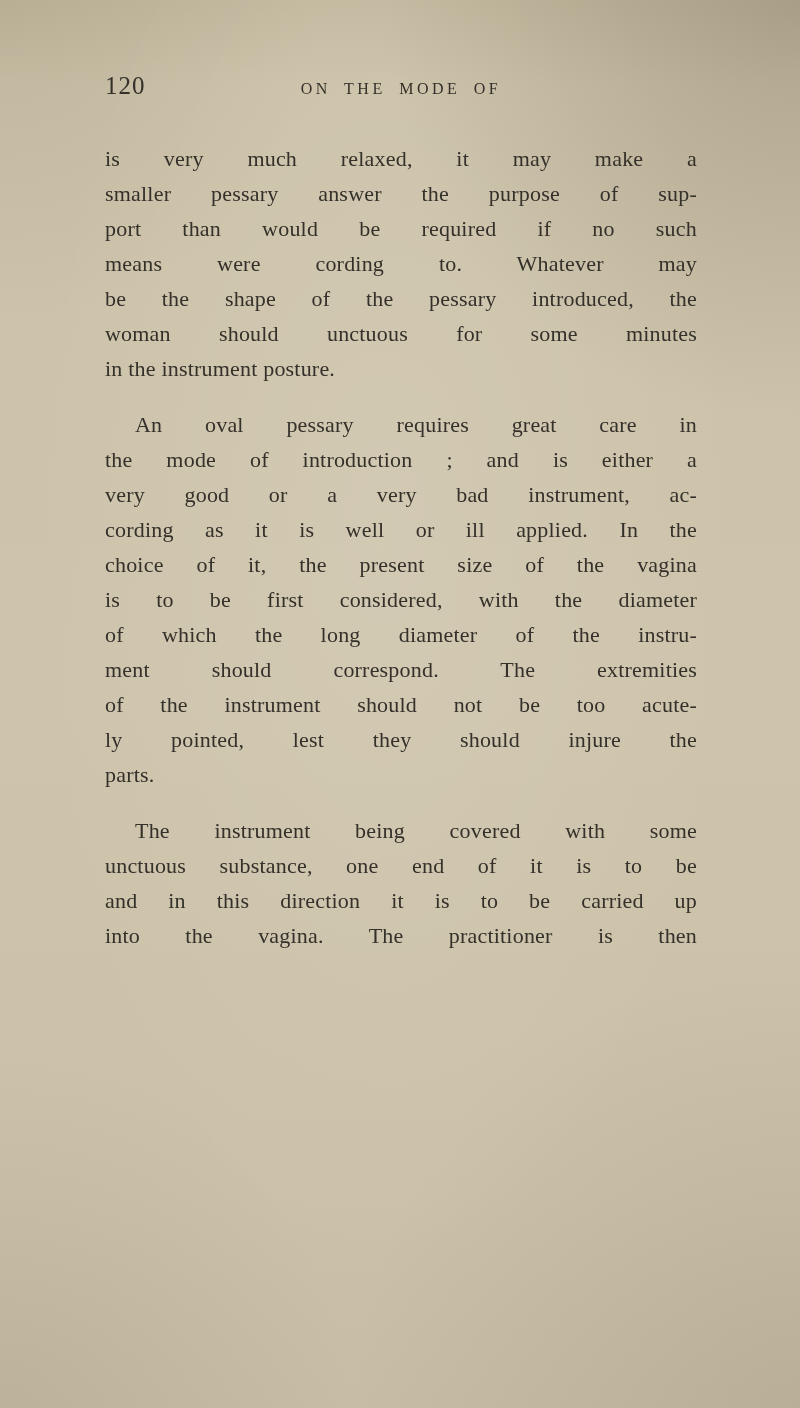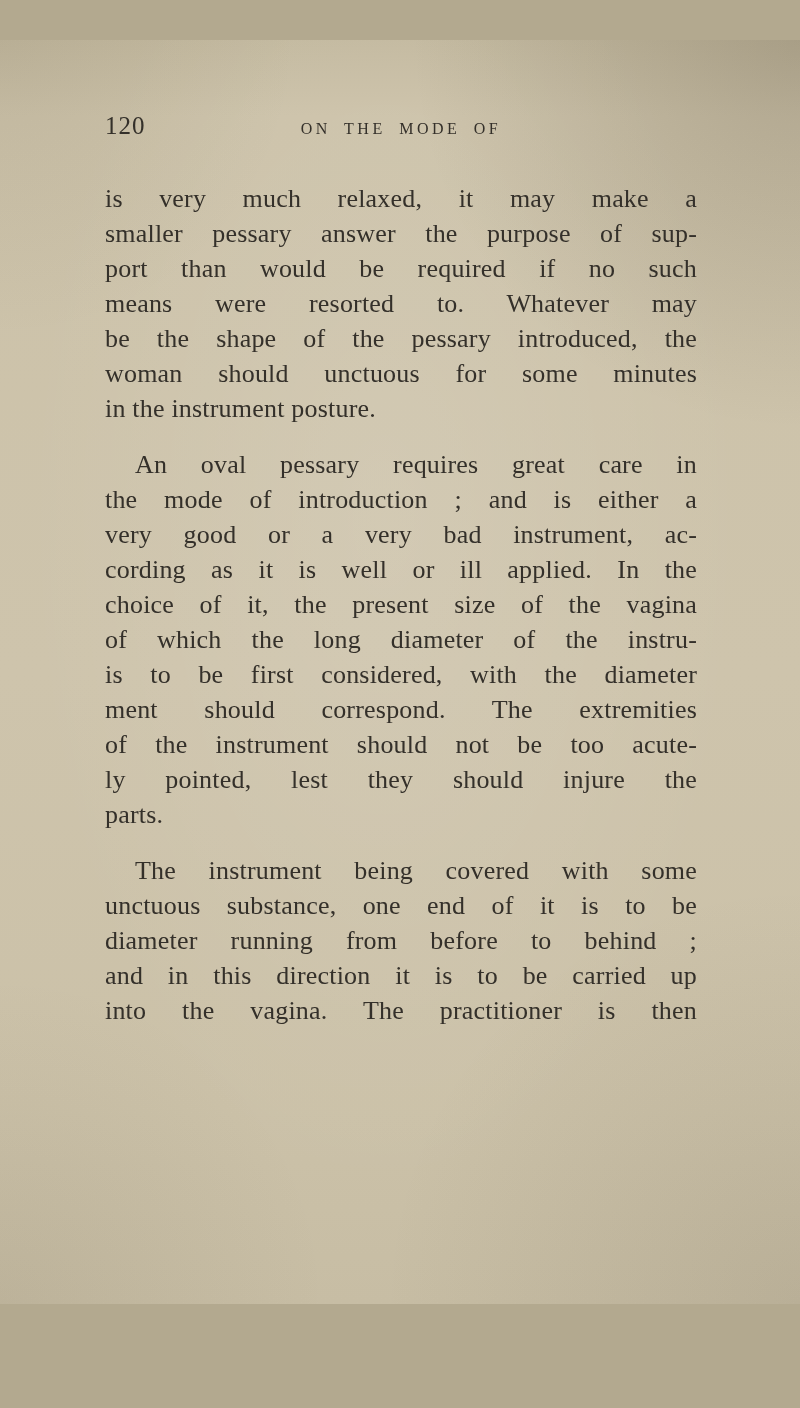--- a/index.html
+++ b/index.html
@@ -8,27 +8,26 @@
   }
   body {
     width: 800px;
     height: 1408px;
     background: #b3a98f;
     font-family: "Liberation Serif", "DejaVu Serif", serif;
   }
   .page {
     position: relative;
     width: 800px;
-    height: 1264px;
+    height: 1408px;
     overflow: hidden;
     background:
       radial-gradient(ellipse at 48% 38%, rgba(255,255,255,0.10), rgba(0,0,0,0) 62%),
       linear-gradient(180deg, #c3b99f 0%, #ccc2a9 6%, #cec4ac 50%, #cbc1a8 85%, #c7bda4 100%);
     color: var(--ink, #35302a);
-    margin-top: 40px;
   }
   
   .page::before {
     content: "";
     position: absolute;
     inset: 0;
     pointer-events: none;
     background:
       radial-gradient(circle at 100% 0%, rgba(62,52,36,0.20), transparent 26%),
       radial-gradient(circle at 0% 0%, rgba(62,52,36,0.08), transparent 20%),
@@ -52,21 +51,21 @@
     letter-spacing: 1px;
   }
   .running-title {
     justify-self: center;
     letter-spacing: 3.5px;
     word-spacing: 6px;
     font-size: 16px;
   }
   .page-body {
     margin-top: 41px;
-    font-size: 26px;
+    font-size: 22px;
     line-height: 35px;
     letter-spacing: 0.2px;
   }
   .paragraph {
     margin: 0 0 21px 0;
   }
   .line {
     text-align: justify;
     text-align-last: justify;
   }
@@ -88,40 +87,39 @@
     <header class="page-header">
       <span class="page-number">120</span>
       <span class="running-title">ON THE MODE OF</span>
       <span class="header-spacer"></span>
     </header>
     <main class="page-body">
         <div class="paragraph">
           <div class="line">is very much relaxed, it may make a</div>
           <div class="line">smaller pessary answer the purpose of sup-</div>
           <div class="line">port than would be required if no such</div>
-          <div class="line">means were resorted to.  Whatever may</div>
+          <div class="line">means were cording to.  Whatever may</div>
           <div class="line">be the shape of the pessary introduced, the</div>
           <div class="line">woman should unctuous for some minutes</div>
           <div class="line last">in the instrument posture.</div>
         </div>
         <div class="paragraph">
           <div class="line first-indent">An oval pessary requires great care in</div>
           <div class="line">the mode of introduction ; and is either a</div>
           <div class="line">very good or a very bad instrument, ac-</div>
           <div class="line">cording as it is well or ill applied.  In the</div>
           <div class="line">choice of it, the present size of the vagina</div>
+          <div class="line">is to be first considered, with the diameter</div>
           <div class="line">of which the long diameter of the instru-</div>
-          <div class="line">is to be first considered, with the diameter</div>
           <div class="line">ment should correspond.  The extremities</div>
           <div class="line">of the instrument should not be too acute-</div>
           <div class="line">ly pointed, lest they should injure the</div>
           <div class="line last">parts.</div>
         </div>
         <div class="paragraph justify-last">
           <div class="line first-indent">The instrument being covered with some</div>
           <div class="line">unctuous substance, one end of it is to be</div>
-          <div class="line">diameter running from before to behind ;</div>
           <div class="line">and in this direction it is to be carried up</div>
           <div class="line last">into the vagina.  The practitioner is then</div>
         </div>
       </main>
   </div>
 </div>
 
 </body></html>

